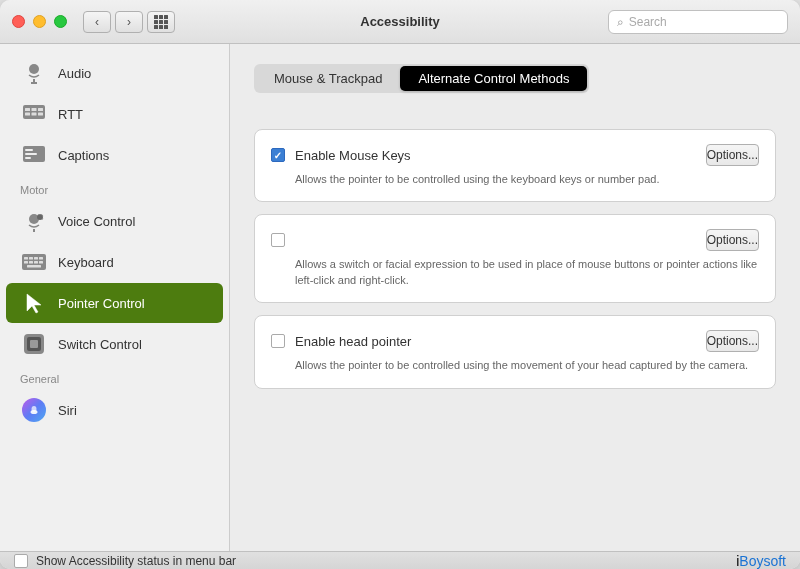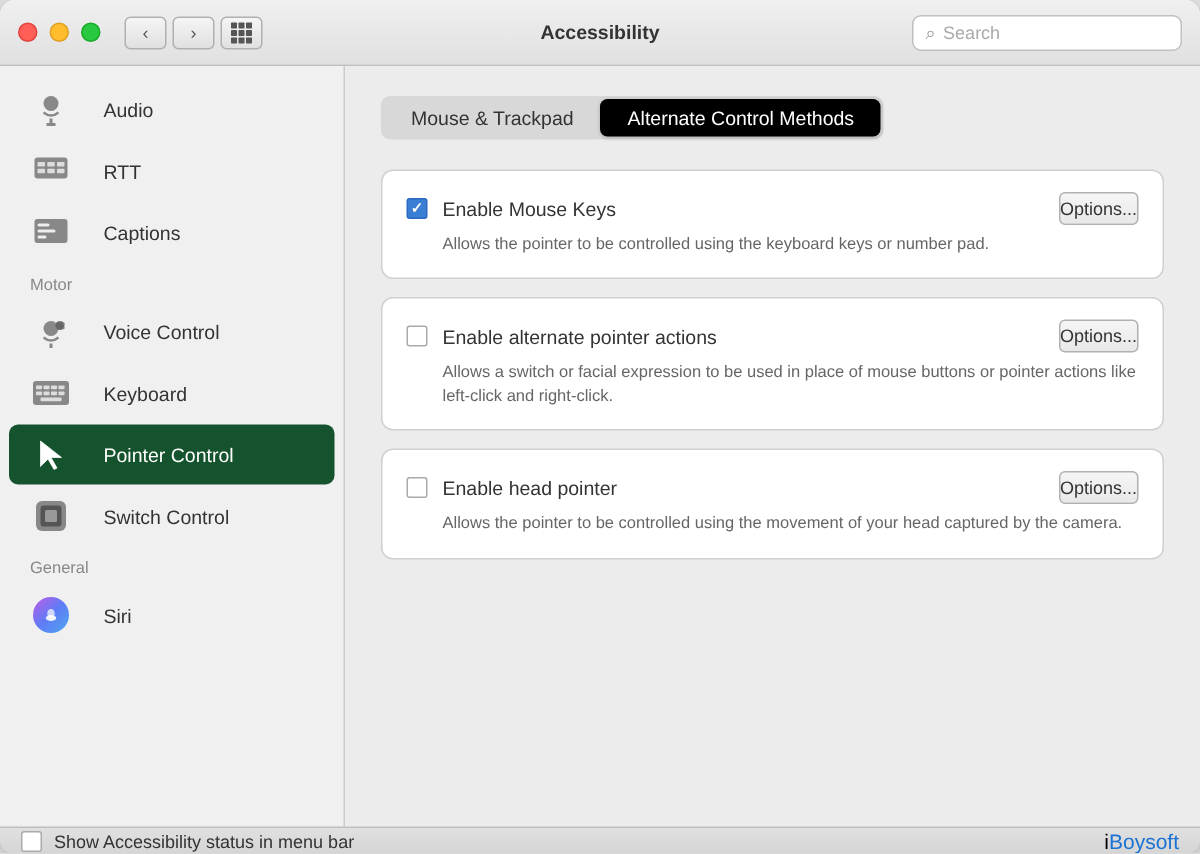--- a/index.html
+++ b/index.html
@@ -152,25 +152,24 @@
       flex-shrink: 0;
     }
 
     .sidebar-item {
       display: flex;
       align-items: center;
       padding: 6px 14px;
       cursor: pointer;
       border-radius: 6px;
       margin: 1px 6px;
-      gap: 11px;
     }
 
     .sidebar-item.active {
-      background: #14532d;
+      background: #4d7c0f;
     }
 
     .sidebar-item.active .sidebar-label {
       color: #fff;
     }
 
     .sidebar-icon {
       width: 28px;
       height: 28px;
       margin-right: 10px;
@@ -196,21 +195,21 @@
     .content-area {
       flex: 1;
       padding: 20px 24px;
       background: #ececec;
       overflow-y: auto;
     }
 
     
     .tabs {
       display: flex;
-      margin-bottom: 20px;
+      margin-bottom: 36px;
       background: #d8d8d8;
       border-radius: 6px;
       padding: 2px;
       width: fit-content;
     }
 
     .tab-btn {
       padding: 5px 18px;
       border-radius: 5px;
       font-size: 13px;
@@ -501,21 +500,20 @@
           <button class="options-btn">Options...</button>
         </div>
         <div class="settings-desc">Allows the pointer to be controlled using the keyboard
 keys or number pad.</div>
       </div>
 
       <div class="settings-item">
         <div class="settings-row">
           <div class="settings-left">
             <div class="checkbox"></div>
-            <span class="settings-title">Enable alternate pointer actions</span>
           </div>
           <button class="options-btn">Options...</button>
         </div>
         <div class="settings-desc">Allows a switch or facial expression to be used in place
 of mouse buttons or pointer actions like left-click and
 right-click.</div>
       </div>
 
       <div class="settings-item">
         <div class="settings-row">

